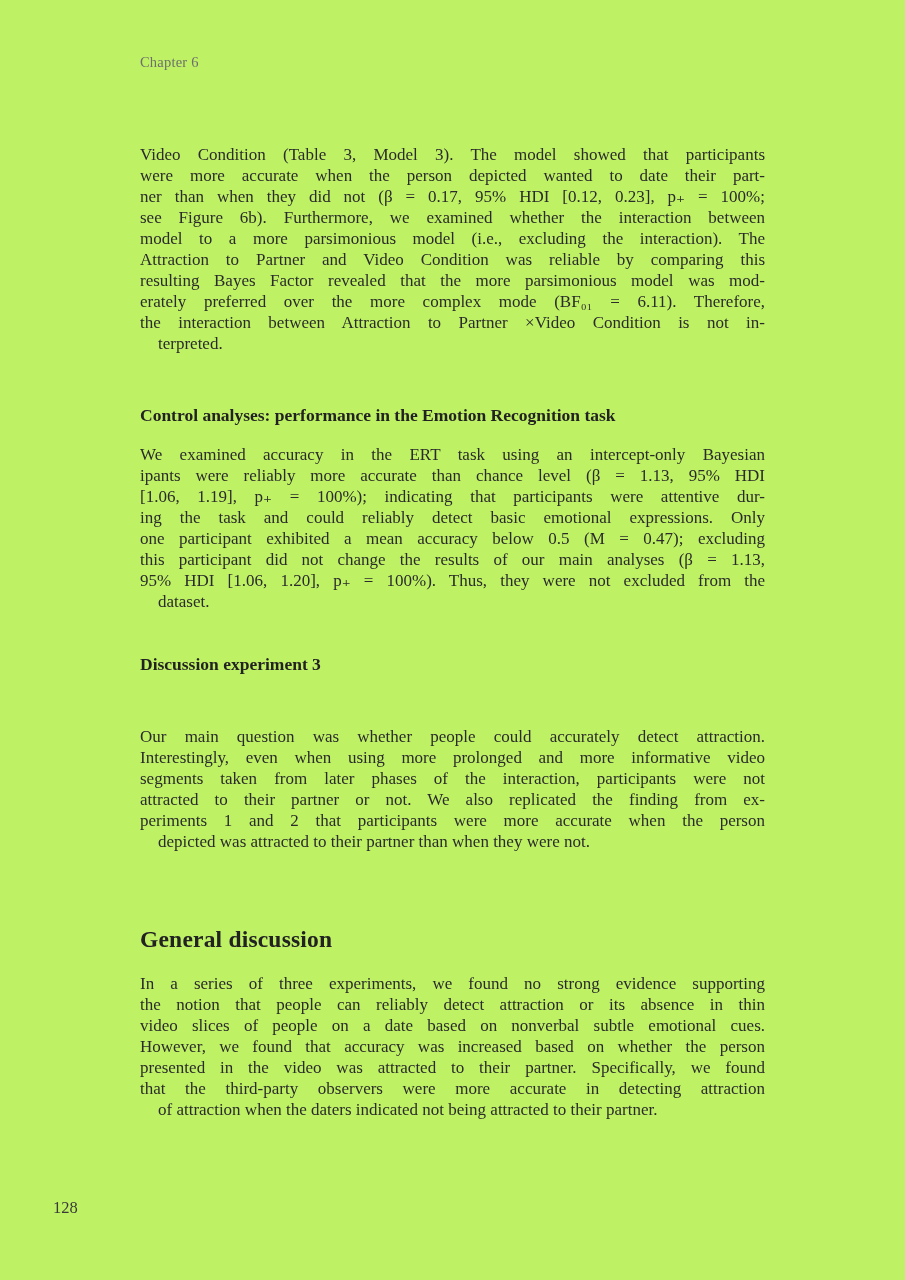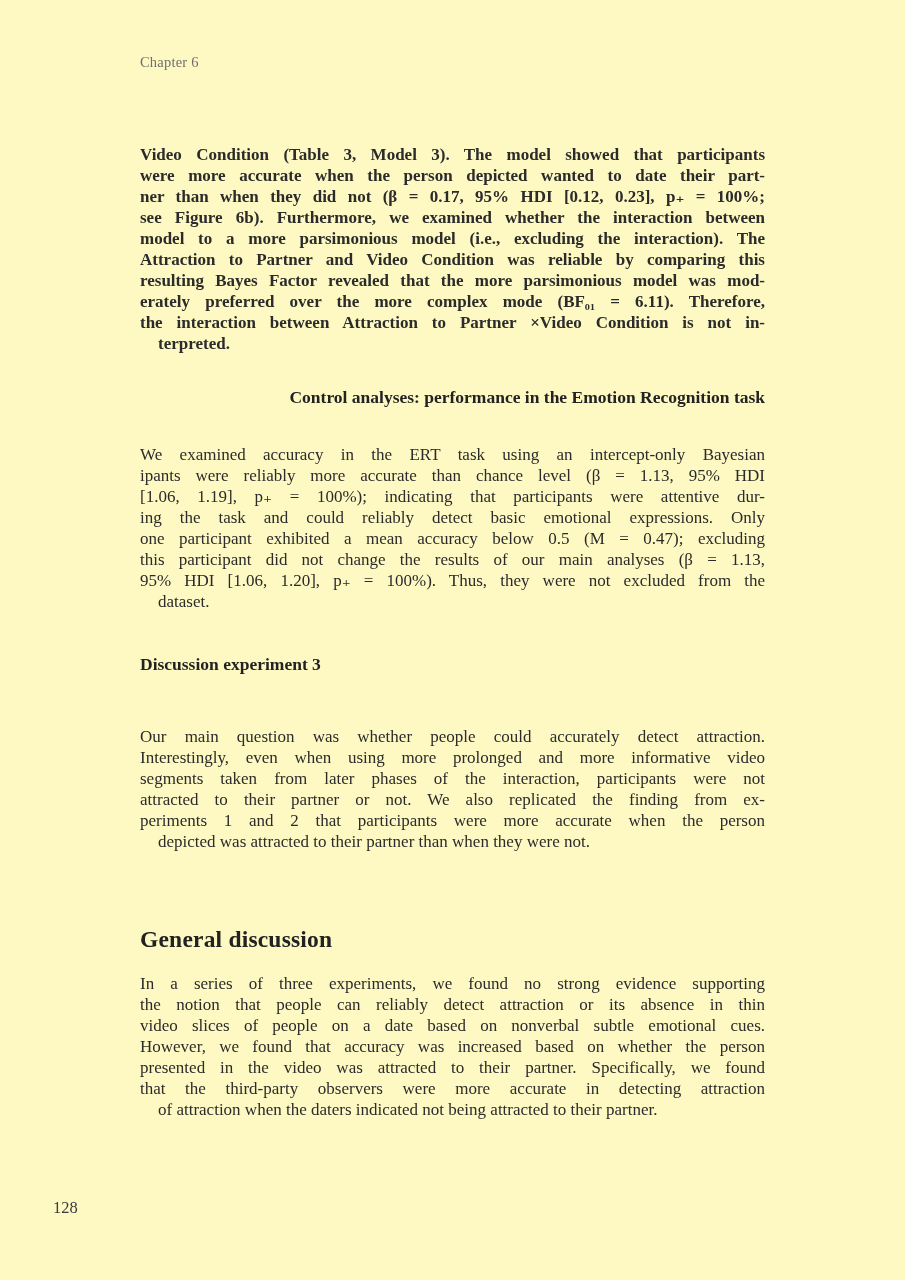--- a/index.html
+++ b/index.html
@@ -4,21 +4,21 @@
 <style>
   html, body {
     margin: 0;
     padding: 0;
     background: #ffffff;
   }
   .page {
     position: relative;
     width: 905px;
     height: 1280px;
-    background: #fef9c3;
+    background: #bef264;
     font-family: "Liberation Serif", "DejaVu Serif", serif;
     color: #2b2b2b;
     overflow: hidden;
   }
   .block {
     position: absolute;
     left: 140px;
     width: 625px;
   }
   .running-header {
@@ -57,34 +57,34 @@
     color: #3a3a3a;
   }
 </style>
 </head>
 <body>
 
 <div class="page">
 
   <div class="block running-header" style="top: 54px;">Chapter 6</div>
 
-  <div class="block para" style="top: 144px; font-weight: bold;">
+  <div class="block para" style="top: 144px;">
       <div class="line">Video Condition (Table 3, Model 3).  The model showed that participants</div>
       <div class="line">were more accurate when the person depicted wanted to date their part-</div>
       <div class="line">ner than when they did not (β = 0.17, 95% HDI [0.12, 0.23], p₊ = 100%;</div>
       <div class="line">see Figure 6b). Furthermore, we examined whether the interaction between</div>
       <div class="line">model to a more parsimonious model (i.e., excluding the interaction).  The</div>
       <div class="line">Attraction to Partner and Video Condition was reliable by comparing this</div>
       <div class="line">resulting Bayes Factor revealed that the more parsimonious model was mod-</div>
       <div class="line">erately preferred over the more complex mode (BF₀₁ = 6.11).  Therefore,</div>
       <div class="line">the interaction between Attraction to Partner ×Video Condition is not in-</div>
       <div class="line">terpreted.</div>
     </div>
 
-  <div class="block h-sub" style="top: 387px; text-align: right;">Control analyses: performance in the Emotion Recognition task</div>
+  <div class="block h-sub" style="top: 405px;">Control analyses: performance in the Emotion Recognition task</div>
 
   <div class="block para" style="top: 444px;">
       <div class="line">We examined accuracy in the ERT task using an intercept-only Bayesian</div>
       <div class="line">ipants were reliably more accurate than chance level (β = 1.13, 95% HDI</div>
       <div class="line">[1.06, 1.19], p₊ = 100%); indicating that participants were attentive dur-</div>
       <div class="line">ing the task and could reliably detect basic emotional expressions.  Only</div>
       <div class="line">one participant exhibited a mean accuracy below 0.5 (M = 0.47); excluding</div>
       <div class="line">this participant did not change the results of our main analyses (β = 1.13,</div>
       <div class="line">95% HDI [1.06, 1.20], p₊ = 100%).  Thus, they were not excluded from the</div>
       <div class="line">dataset.</div>

